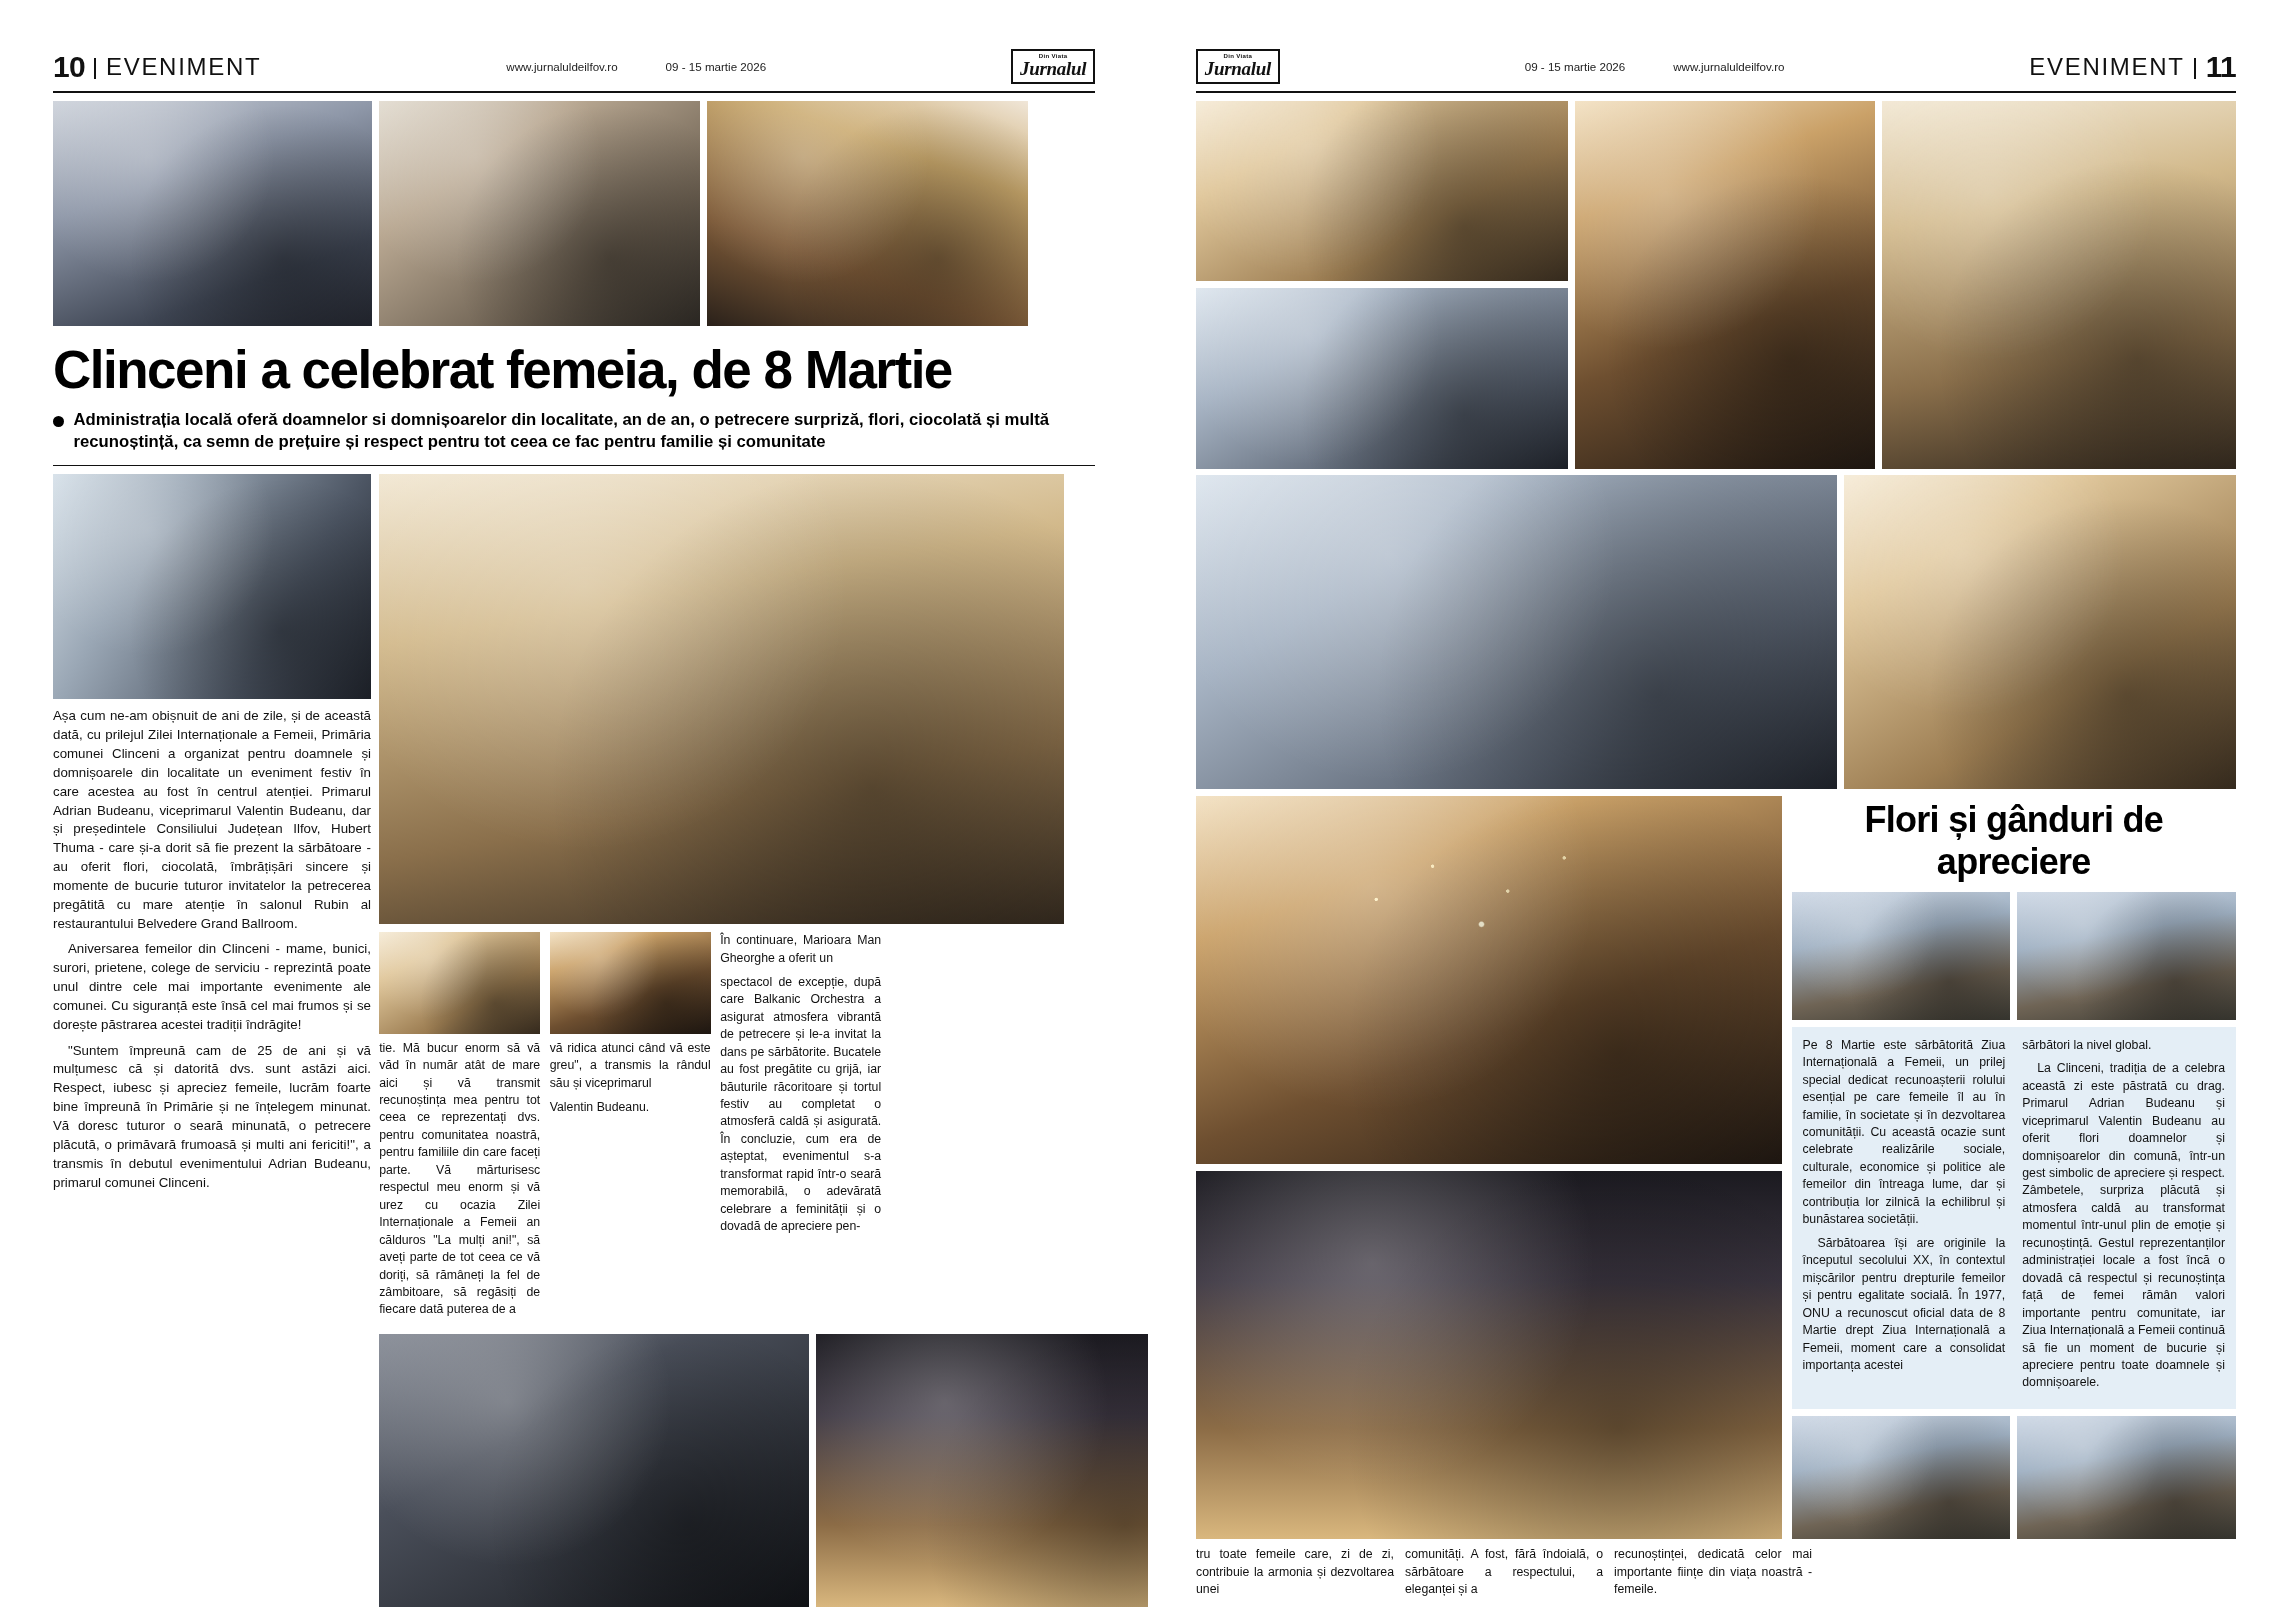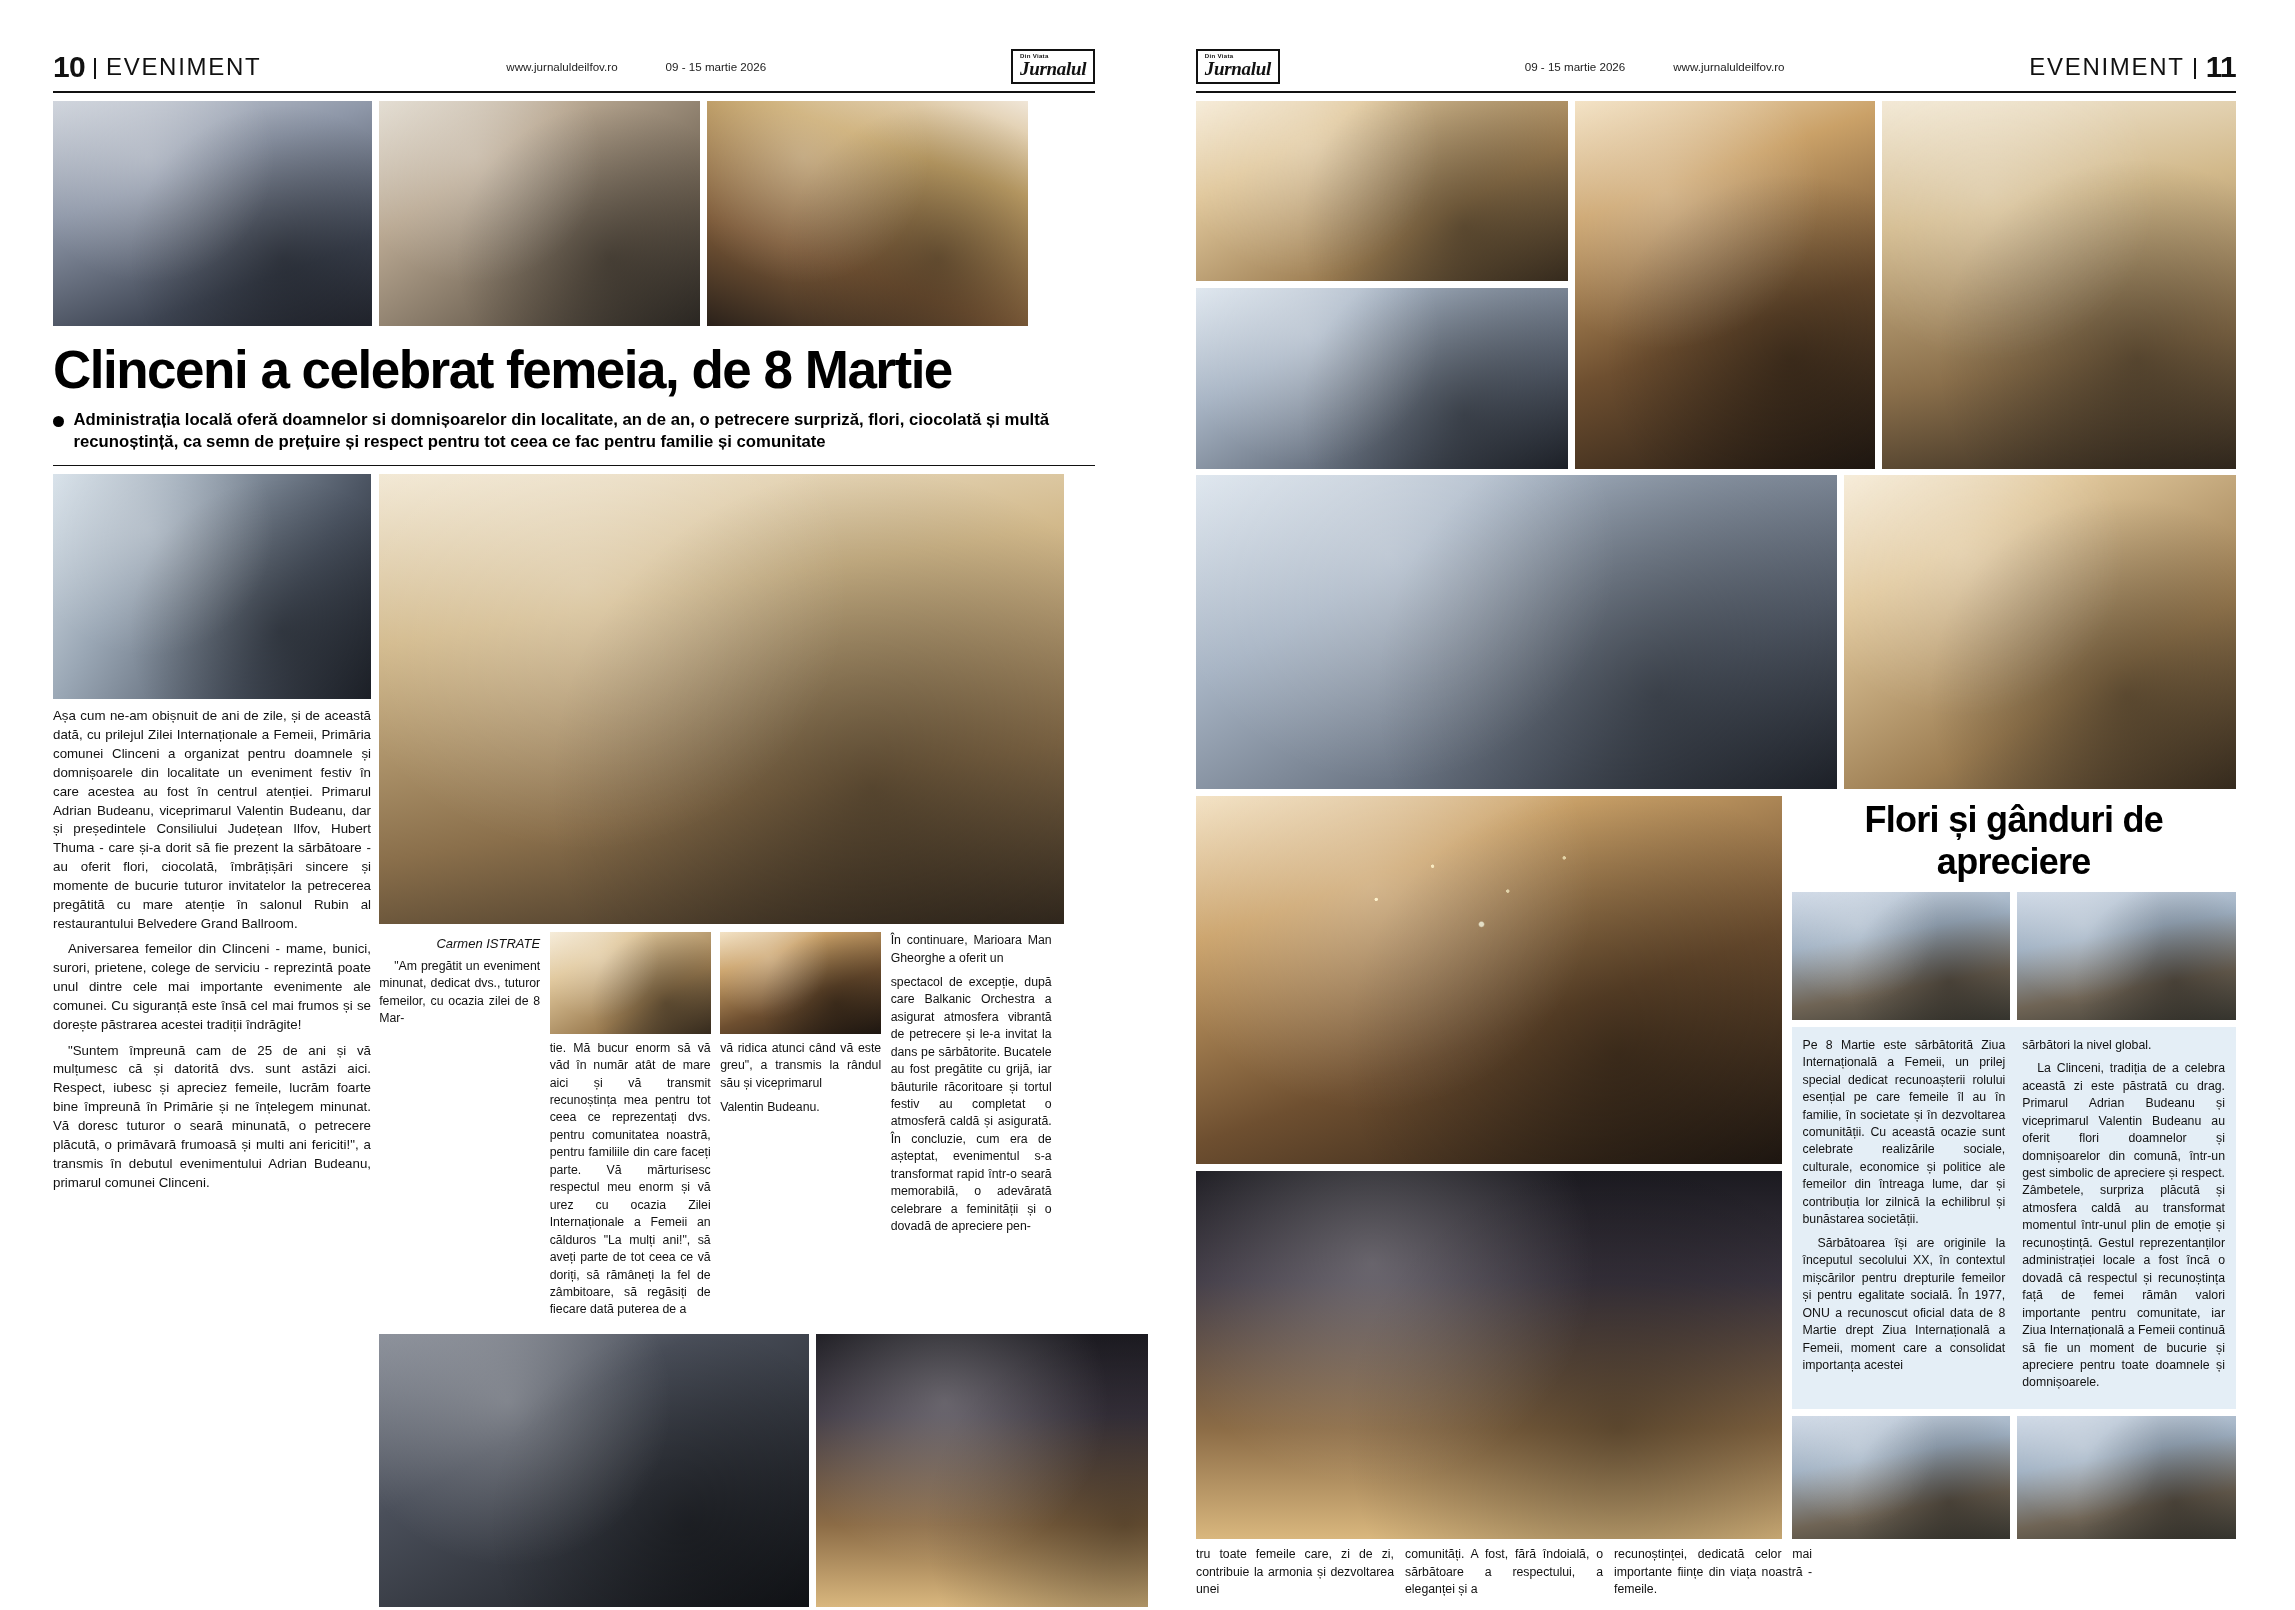--- a/index.html
+++ b/index.html
@@ -43,21 +43,21 @@
     font-size: 24px; font-weight: normal; letter-spacing: 1.7px; color:#111;
   }
   .mh-center {
     flex: 1; display:flex; justify-content:center; align-items:center; gap: 48px;
     font-size: 11.6px; color:#222;
   }
   .mh-url { color:#222; }
   .mh-date { color:#222; }
   .logo-box {
     border: 2px solid #111; padding: 2px 6.8px 3.4px 6.8px; line-height:1;
-    display:flex; flex-direction:column; background:#fff;
+    display:flex; flex-direction:column; align-items:center; background:#fff;
   }
   .logo-top { font-size: 6.1px; font-weight:bold; letter-spacing:0.3px; color:#111; }
   .logo-main {
     font-family: "Liberation Serif", serif;
     font-size: 19px; font-weight: bold; font-style: italic; color:#111;
     letter-spacing:-0.3px;
   }
   .hr-top { height: 2px; background: #111; margin-top: 5.5px; }
   .hr-thin { height: 0.7px; background: #111; margin-top: 2.7px; }
 
@@ -179,26 +179,20 @@
           <p class="indent">Aniversarea femeilor din Clinceni - mame, bunici, surori, prietene, colege de serviciu - reprezintă poate unul dintre cele mai importante evenimente ale comunei. Cu siguranță este însă cel mai frumos și se dorește păstrarea acestei tradiții îndrăgite!</p>
           <p class="indent">"Suntem împreună cam de 25 de ani și vă mulțumesc că și datorită dvs. sunt astăzi aici. Respect, iubesc și apreciez femeile, lucrăm foarte bine împreună în Primărie și ne înțelegem minunat. Vă doresc tuturor o seară minunată, o petrecere plăcută, o primăvară frumoasă și multi ani fericiti!", a transmis în debutul evenimentului Adrian Budeanu, primarul comunei Clinceni.</p>
         </div>
       </div>
 
       <div style="width:685px;">
         <div class="photo ph-e" style="height:450px;"></div>
 
         <div style="display:flex; gap:9.5px; margin-top:8.2px;">
           <div style="width:161px;">
-            <div class="byline">Carmen ISTRATE</div>
-            <div class="body-col" style="font-size:12.3px;">
-              <p class="indent">"Am pregătit un eveniment minunat, dedicat dvs., tuturor femeilor, cu ocazia zilei de 8 Mar-</p>
-            </div>
-          </div>
-          <div style="width:161px;">
             <div class="photo ph-warm" style="height:102px; margin-bottom:5.5px;"></div>
             <div class="body-col" style="font-size:12.3px;">
               <p>tie. Mă bucur enorm să vă văd în număr atât de mare aici și vă transmit recunoștința mea pentru tot ceea ce reprezentați dvs. pentru comunitatea noastră, pentru familiile din care faceți parte. Vă mărturisesc respectul meu enorm și vă urez cu ocazia Zilei Internaționale a Femeii an călduros "La mulți ani!", să aveți parte de tot ceea ce vă doriți, să rămâneți la fel de zâmbitoare, să regăsiți de fiecare dată puterea de a</p>
             </div>
           </div>
           <div style="width:161px;">
             <div class="photo ph-party" style="height:102px; margin-bottom:5.5px;"></div>
             <div class="body-col" style="font-size:12.3px;">
               <p>vă ridica atunci când vă este greu", a transmis la rândul său și viceprimarul</p>
               <p>Valentin Budeanu.</p>

